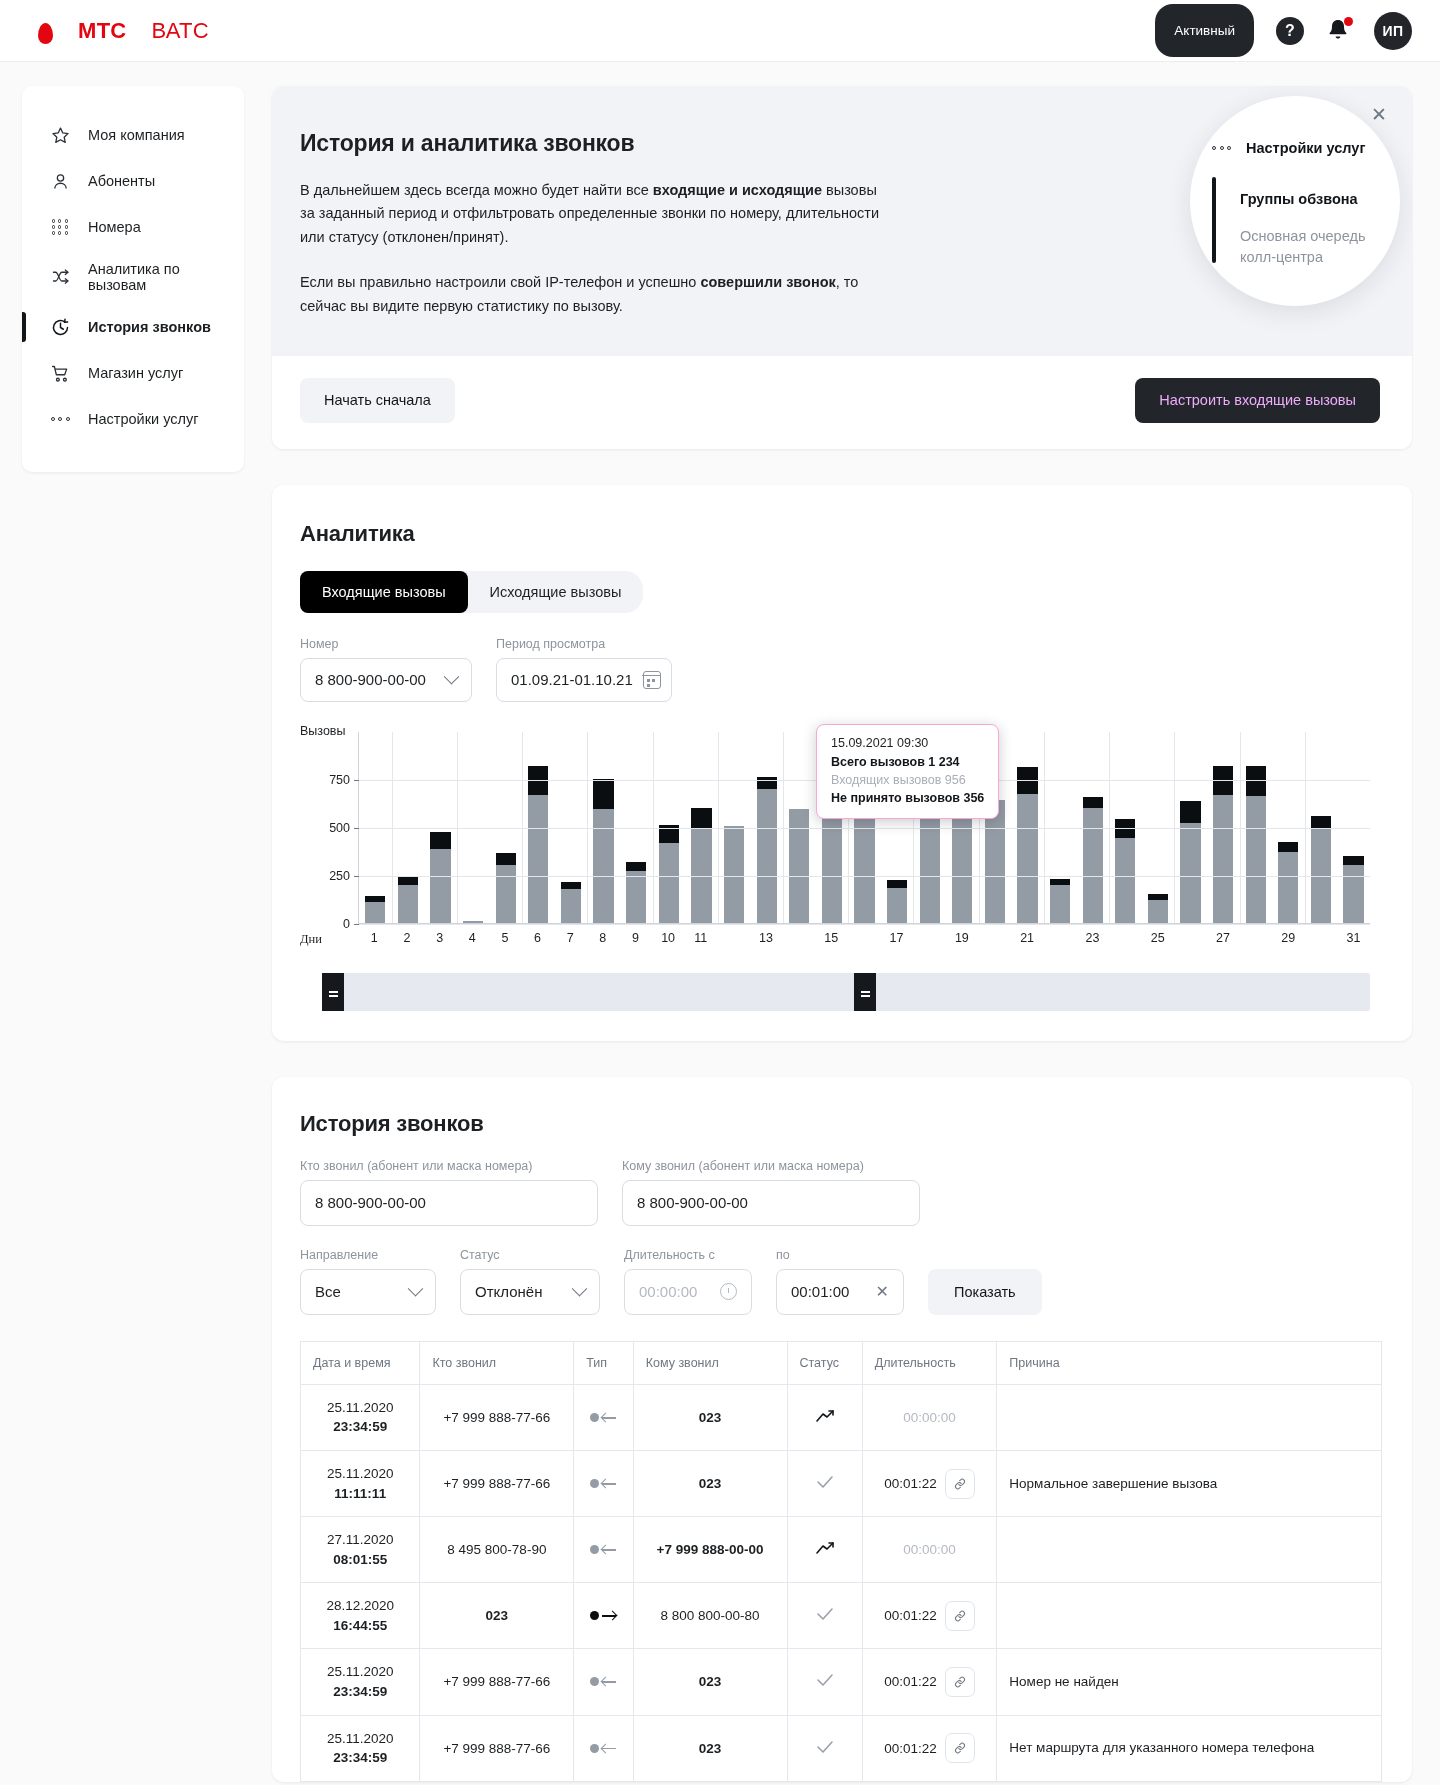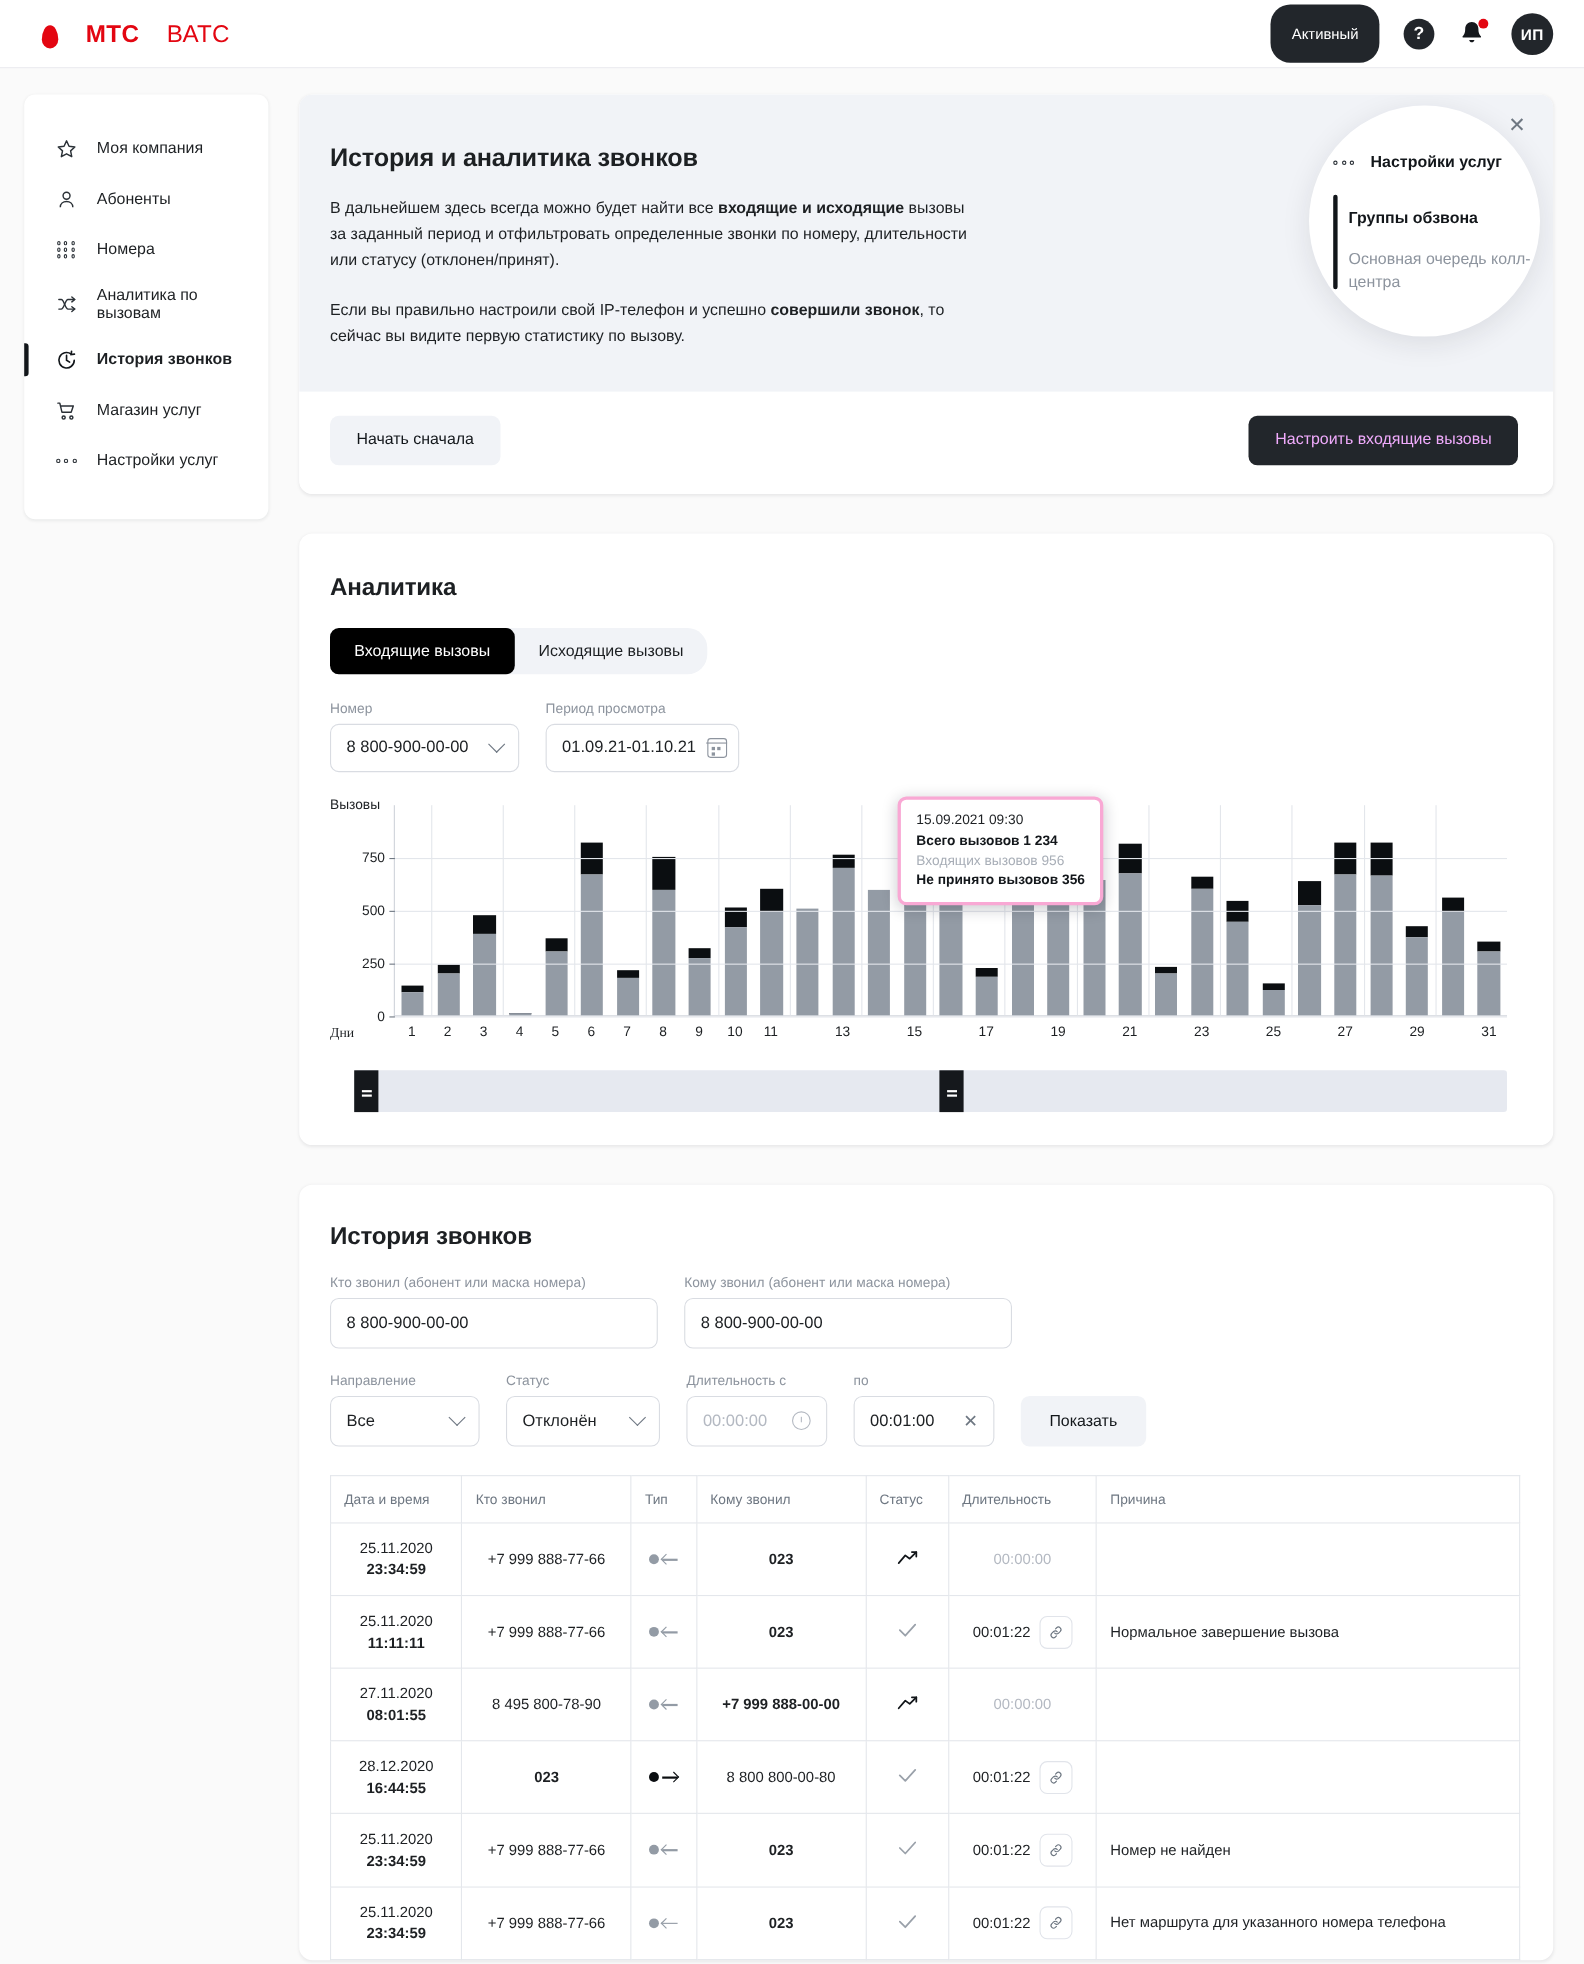--- a/index.html
+++ b/index.html
@@ -82,21 +82,21 @@
   .onboard-close {
     position: absolute; right: 22px; top: 18px; width: 22px; height: 22px; cursor: pointer;
     color: #6e7782; font-size: 19px; line-height: 22px; text-align: center; z-index: 6;
   }
   .spotlight {
     position: absolute; right: 12px; top: 10px; width: 210px; height: 210px; border-radius: 50%;
     background: #fff; box-shadow: 0 6px 26px rgba(25,30,40,.10); z-index: 5;
     padding: 44px 0 0 22px; overflow: hidden;
   }
   .sp-row { display: flex; align-items: center; gap: 15px; font-size: 14.5px; font-weight: 700; color: #12161a; }
-  .sp-group { margin-top: 35px; position: relative; padding-left: 14px; }
+  .sp-group { margin-top: 35px; position: relative; padding-left: 28px; }
   .sp-group::before {
     content: ""; position: absolute; left: 0px; top: -14px; width: 4px; height: 86px;
     background: #12161a; border-radius: 2px;
   }
   .sp-group-title { font-size: 14.5px; font-weight: 700; color: #12161a; }
   .sp-sub { margin-top: 19px; font-size: 14.5px; color: #8d949e; line-height: 1.45; }
   .onboard-foot {
     display: flex; align-items: center; justify-content: space-between;
     padding: 22px 32px 26px 28px; background: #fff;
   }
@@ -141,21 +141,21 @@
   .bcol { flex: 1; display: flex; justify-content: center; align-items: flex-end; height: 100%; }
   .bar { width: 62%; display: flex; flex-direction: column; justify-content: flex-end; }
   .bar .top { background: #0b0e11; }
   .bar .bot { background: #939ba5; }
   .xaxis { margin-left: 58px; margin-right: 12px; display: flex; margin-top: 7px; }
   .xcell { flex: 1; text-align: center; font-size: 12.5px; color: #1d2023; }
   .xaxis-name { position: absolute; left: 0; font-size: 12.5px; color: #1d2023; font-family: Liberation Serif, serif; }
 
   .tooltip {
     position: absolute; background: #fff; border-radius: 8px; box-shadow: 0 3px 14px rgba(20,25,35,.22);
-    padding: 11px 14px 13px; min-width: 160px; z-index: 8; border: 3px solid #f9a8d4;
+    padding: 11px 14px 13px; min-width: 160px; z-index: 8; border: 1px solid #f9a8d4;
   }
   .tt-time { font-size: 12.5px; color: #1d2023; margin-bottom: 5px; }
   .tt-total { font-size: 12.5px; font-weight: 700; color: #12161a; margin-bottom: 4px; }
   .tt-in { font-size: 12.5px; color: #a8aeb7; margin-bottom: 4px; }
   .tt-miss { font-size: 12.5px; font-weight: 700; color: #12161a; }
 
   .scrollbar { margin: 28px 0 0 22px; margin-right: 12px; height: 38px; background: #e6e9f0; border-radius: 3px; position: relative; }
   .sb-handle { position: absolute; top: 0; bottom: 0; width: 22px; background: #15181c; display: flex; align-items: center; justify-content: center; }
   .sb-handle i { display: block; width: 9px; height: 1.6px; background: #fff; box-shadow: 0 4px 0 #fff; }
 

